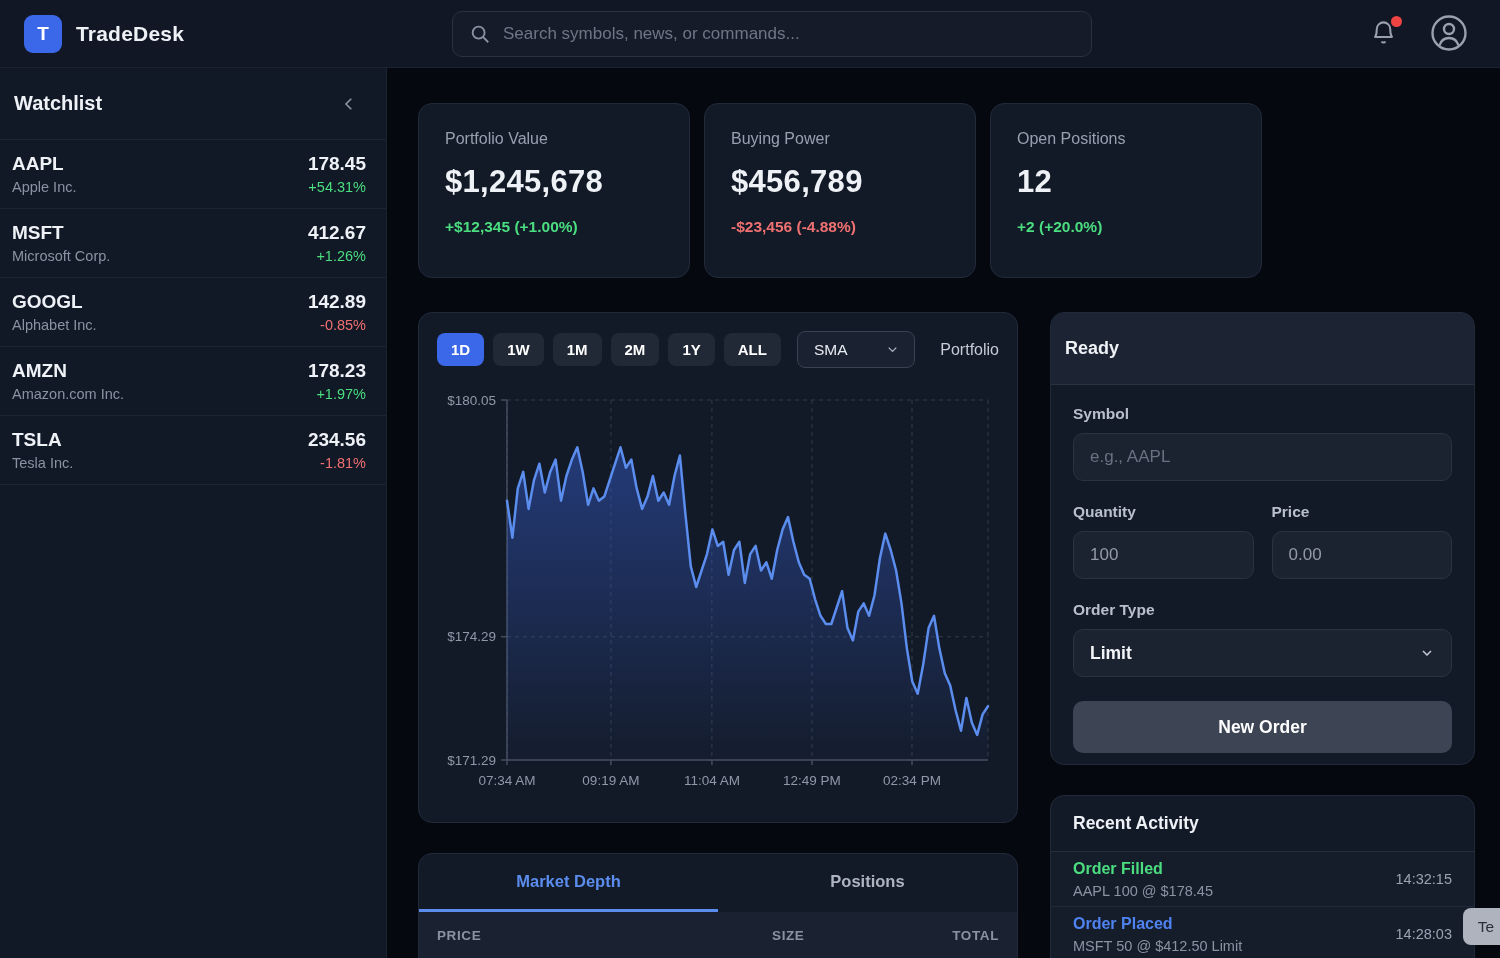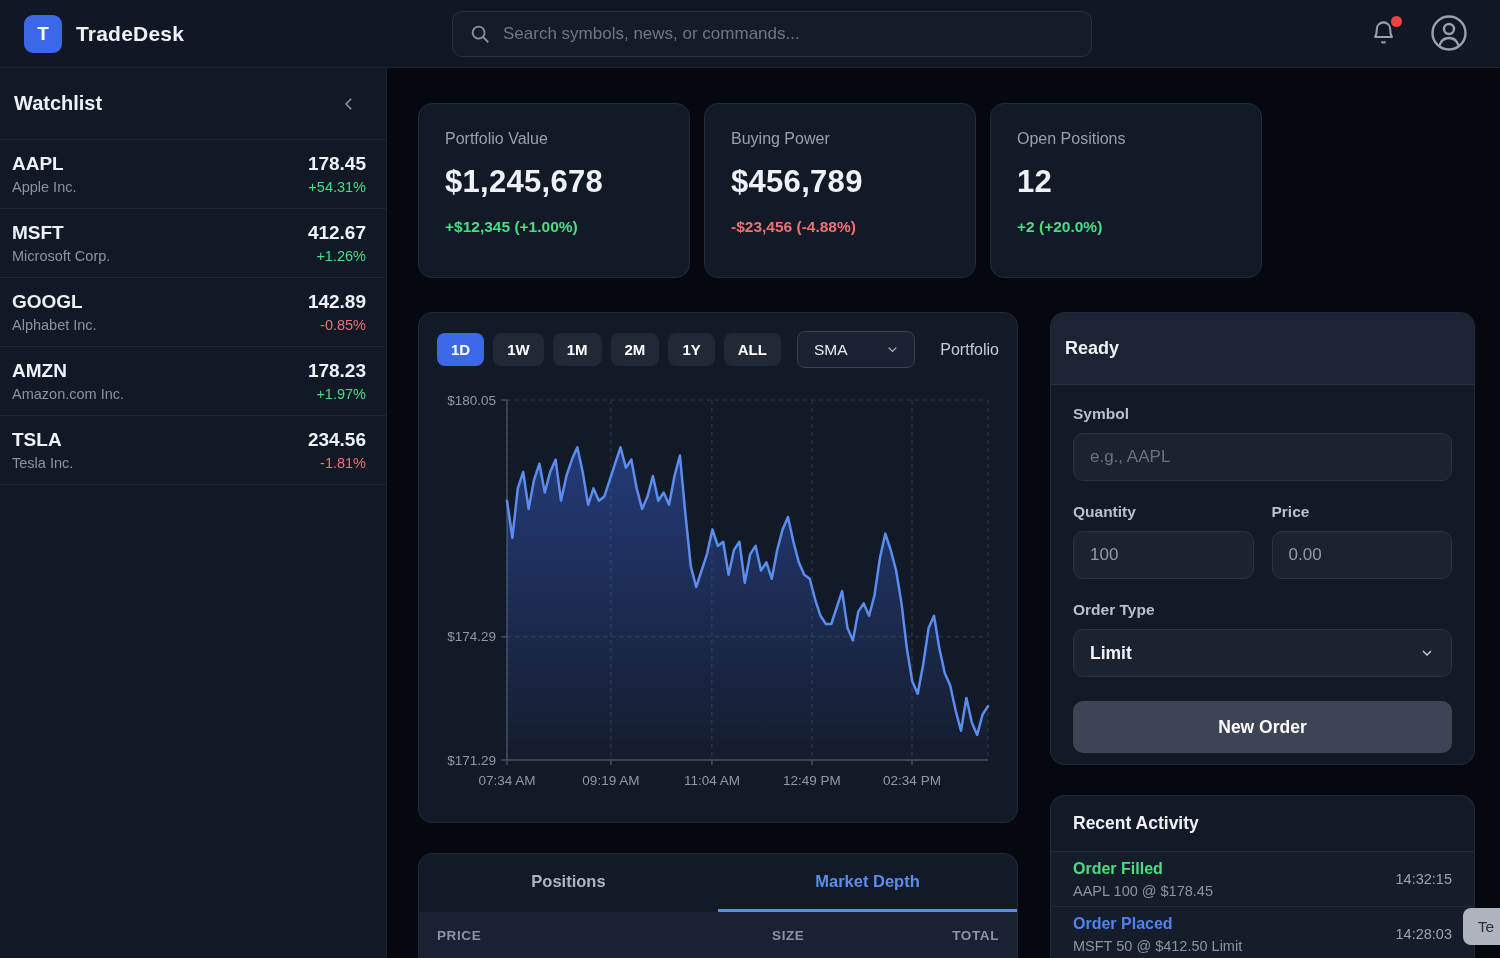--- a/index.html
+++ b/index.html
@@ -281,22 +281,22 @@
               <line x1="70" y1="8" x2="70" y2="368" class="axis"></line>
               <line x1="70" y1="368" x2="551" y2="368" class="axis"></line>
               <path d="M70,368 L70.0,108.7 L75.4,145.7 L80.8,96.4 L86.2,79.9 L91.6,116.9 L97.0,88.1 L102.4,71.7 L107.8,100.5 L113.2,79.9 L118.6,67.6 L124.0,108.7 L129.4,84.0 L134.9,67.6 L140.3,55.3 L145.7,79.9 L151.1,112.8 L156.5,96.4 L161.9,108.7 L167.3,104.6 L172.7,88.1 L178.1,71.7 L183.5,55.3 L188.9,75.8 L194.3,67.6 L199.7,96.4 L205.1,116.9 L210.5,104.6 L215.9,84.0 L221.3,108.7 L226.7,100.5 L232.1,112.8 L237.5,84.0 L242.9,63.5 L248.3,121.0 L253.8,174.4 L259.2,195.0 L264.6,178.5 L270.0,162.1 L275.4,137.5 L280.8,153.9 L286.2,149.8 L291.6,182.7 L297.0,158.0 L302.4,149.8 L307.8,190.9 L313.2,162.1 L318.6,153.9 L324.0,178.5 L329.4,170.3 L334.8,186.8 L340.2,158.0 L345.6,137.5 L351.0,125.1 L356.4,149.8 L361.8,170.3 L367.2,182.7 L372.7,186.8 L378.1,207.3 L383.5,223.8 L388.9,232.0 L394.3,232.0 L399.7,215.5 L405.1,199.1 L410.5,236.1 L415.9,248.4 L421.3,219.6 L426.7,211.4 L432.1,223.8 L437.5,203.2 L442.9,166.2 L448.3,141.6 L453.7,158.0 L459.1,178.5 L464.5,211.4 L469.9,256.6 L475.3,289.5 L480.7,301.8 L486.1,273.1 L491.6,236.1 L497.0,223.8 L502.4,256.6 L507.8,281.3 L513.2,293.6 L518.6,318.3 L524.0,338.8 L529.4,305.9 L534.8,330.6 L540.2,342.9 L545.6,322.4 L551.0,314.2 L551,368 Z" fill="url(#areaGrad)" stroke="none"></path>
               <polyline points="70.0,108.7 75.4,145.7 80.8,96.4 86.2,79.9 91.6,116.9 97.0,88.1 102.4,71.7 107.8,100.5 113.2,79.9 118.6,67.6 124.0,108.7 129.4,84.0 134.9,67.6 140.3,55.3 145.7,79.9 151.1,112.8 156.5,96.4 161.9,108.7 167.3,104.6 172.7,88.1 178.1,71.7 183.5,55.3 188.9,75.8 194.3,67.6 199.7,96.4 205.1,116.9 210.5,104.6 215.9,84.0 221.3,108.7 226.7,100.5 232.1,112.8 237.5,84.0 242.9,63.5 248.3,121.0 253.8,174.4 259.2,195.0 264.6,178.5 270.0,162.1 275.4,137.5 280.8,153.9 286.2,149.8 291.6,182.7 297.0,158.0 302.4,149.8 307.8,190.9 313.2,162.1 318.6,153.9 324.0,178.5 329.4,170.3 334.8,186.8 340.2,158.0 345.6,137.5 351.0,125.1 356.4,149.8 361.8,170.3 367.2,182.7 372.7,186.8 378.1,207.3 383.5,223.8 388.9,232.0 394.3,232.0 399.7,215.5 405.1,199.1 410.5,236.1 415.9,248.4 421.3,219.6 426.7,211.4 432.1,223.8 437.5,203.2 442.9,166.2 448.3,141.6 453.7,158.0 459.1,178.5 464.5,211.4 469.9,256.6 475.3,289.5 480.7,301.8 486.1,273.1 491.6,236.1 497.0,223.8 502.4,256.6 507.8,281.3 513.2,293.6 518.6,318.3 524.0,338.8 529.4,305.9 534.8,330.6 540.2,342.9 545.6,322.4 551.0,314.2" class="priceline"></polyline>
             </svg>
         </div>
       </div>
 
       <div class="depth-card">
         <div class="tabs">
+          <div class="tab active">Market Depth</div>
           <div class="tab">Positions</div>
-          <div class="tab active">Market Depth</div>
         </div>
         <div class="thead">
           <span>PRICE</span>
           <span>SIZE</span>
           <span>TOTAL</span>
         </div>
       </div>
     </div>
 
     <div class="col-right">

